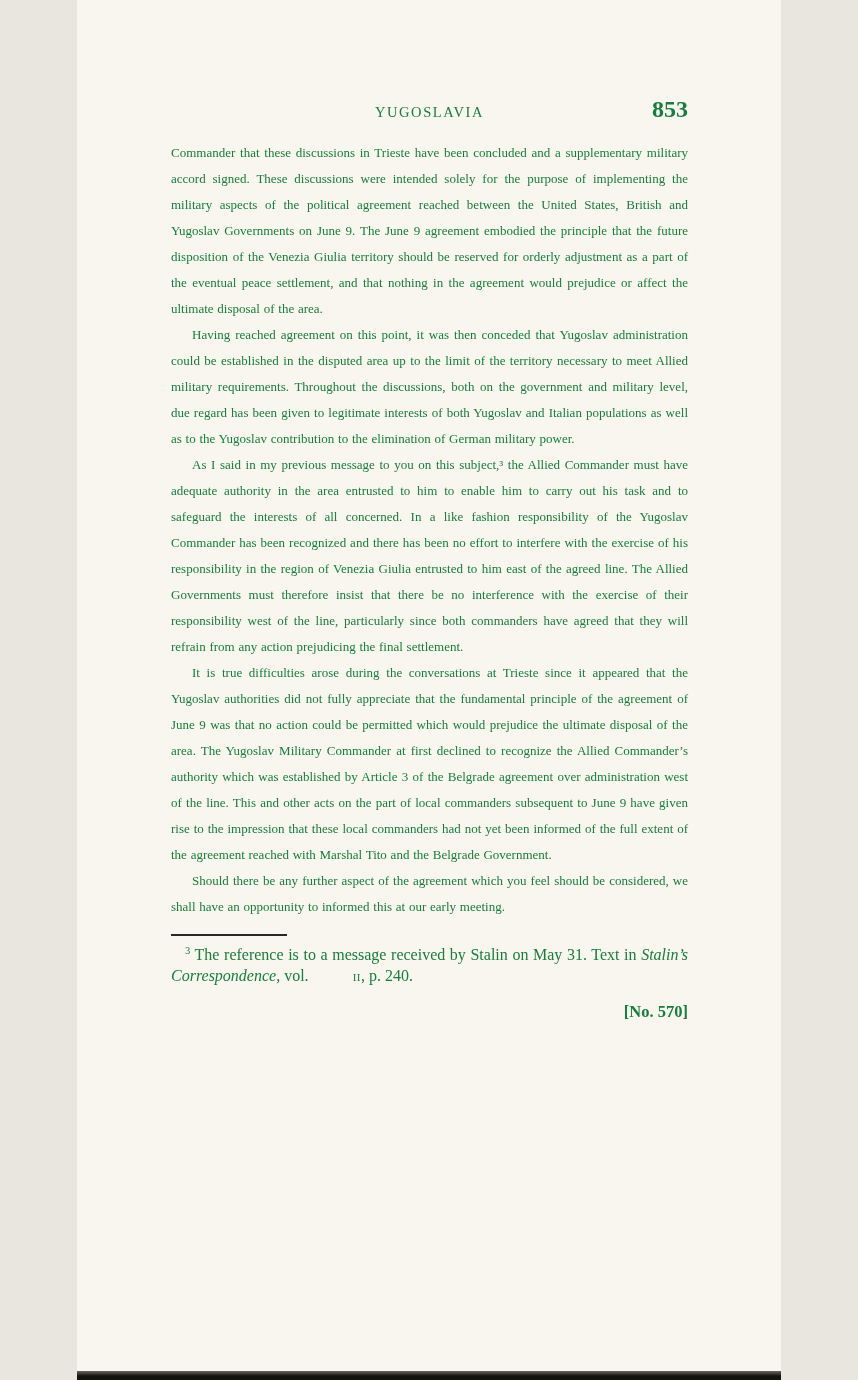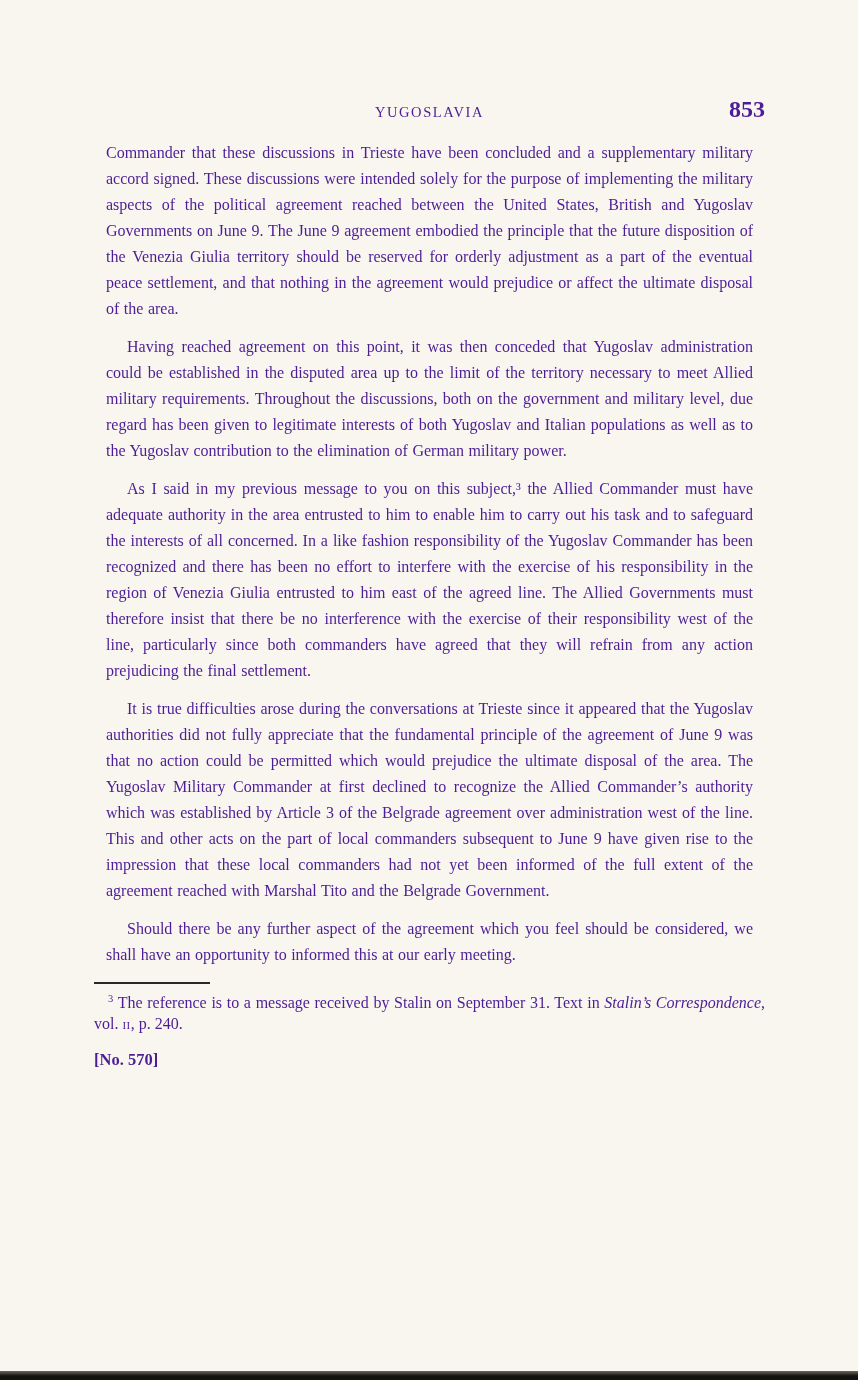--- a/index.html
+++ b/index.html
@@ -2,28 +2,28 @@
 <html lang="en"><head>
 <meta charset="utf-8">
 <style>
   html, body {
     margin: 0;
     padding: 0;
     background: #e9e6df;
   }
   .page {
     position: relative;
-    width: 858px;
+    width: 704px;
     height: 1380px;
     margin: 0 auto;
     background: #f9f6ef;
     box-sizing: border-box;
     padding: 100px 93px 0 94px;
     font-family: "Liberation Serif", "DejaVu Serif", serif;
-    color: #4c1d95;
+    color: #15803d;
     overflow: hidden;
   }
   .header {
     position: relative;
     height: 24px;
     margin-bottom: 16px;
   }
   .running-title {
     position: absolute;
     left: 0;
@@ -35,23 +35,23 @@
     font-weight: 400;
   }
   .page-number {
     position: absolute;
     right: 0;
     top: -4px;
     font-size: 24px;
     font-weight: 700;
   }
   .body p {
-    margin: 12px;
+    margin: 0;
     text-align: justify;
-    font-size: 16px;
+    font-size: 13px;
     line-height: 26px;
     word-spacing: 0.5px;
   }
   .body p.indent {
     text-indent: 21px;
   }
   .footnote-sep {
     width: 116px;
     height: 0;
     border-top: 2px solid #2a2825;
@@ -66,23 +66,25 @@
   }
   .footnote sup {
     font-size: 10.5px;
     line-height: 0;
   }
   .footnote em {
   }
   .smallcaps {
     font-variant: small-caps;
     letter-spacing: 0.5px;
+    margin-left: 40px;
   }
   .doc-number {
     margin-top: 16px;
+    text-align: right;
     font-size: 16.5px;
     font-weight: 700;
   }
   .scan-edge {
     position: absolute;
     left: 0;
     right: 0;
     bottom: 0;
     height: 9px;
     background: linear-gradient(#6a675f, #14120f 55%);
@@ -101,19 +103,19 @@
   <div class="body">
     <p class="para">Commander that these discussions in Trieste have been concluded and a supplementary military accord signed. These discussions were intended solely for the purpose of implementing the military aspects of the political agreement reached between the United States, British and Yugoslav Governments on June 9. The June 9 agreement embodied the principle that the future disposition of the Venezia Giulia territory should be reserved for orderly adjustment as a part of the eventual peace settlement, and that nothing in the agreement would prejudice or affect the ultimate disposal of the area.</p>
     <p class="para indent">Having reached agreement on this point, it was then conceded that Yugoslav administration could be established in the disputed area up to the limit of the territory necessary to meet Allied military requirements. Throughout the discussions, both on the government and military level, due regard has been given to legitimate interests of both Yugoslav and Italian populations as well as to the Yugoslav contribution to the elimination of German military power.</p>
     <p class="para indent">As I said in my previous message to you on this subject,³ the Allied Commander must have adequate authority in the area entrusted to him to enable him to carry out his task and to safeguard the interests of all concerned. In a like fashion responsibility of the Yugoslav Commander has been recognized and there has been no effort to interfere with the exercise of his responsibility in the region of Venezia Giulia entrusted to him east of the agreed line. The Allied Governments must therefore insist that there be no interference with the exercise of their responsibility west of the line, particularly since both commanders have agreed that they will refrain from any action prejudicing the final settlement.</p>
     <p class="para indent">It is true difficulties arose during the conversations at Trieste since it appeared that the Yugoslav authorities did not fully appreciate that the fundamental principle of the agreement of June 9 was that no action could be permitted which would prejudice the ultimate disposal of the area. The Yugoslav Military Commander at first declined to recognize the Allied Commander’s authority which was established by Article 3 of the Belgrade agreement over administration west of the line. This and other acts on the part of local commanders subsequent to June 9 have given rise to the impression that these local commanders had not yet been informed of the full extent of the agreement reached with Marshal Tito and the Belgrade Government.</p>
     <p class="para indent">Should there be any further aspect of the agreement which you feel should be considered, we shall have an opportunity to informed this at our early meeting.</p>
   </div>
 
   <div class="footnote-sep"></div>
 
-  <p class="footnote"><sup>3</sup><span> The reference is to a message received by Stalin on September 31. Text in </span><em>Stalin’s Correspondence</em><span>, vol. </span><span class="smallcaps">ii</span><span>, p. 240.</span></p>
+  <p class="footnote"><sup>3</sup><span> The reference is to a message received by Stalin on May 31. Text in </span><em>Stalin’s Correspondence</em><span>, vol. </span><span class="smallcaps">ii</span><span>, p. 240.</span></p>
 
   <div class="doc-number">[No. 570]</div>
 
   <div class="scan-edge"></div>
 
 </div>
 
 </body></html>

